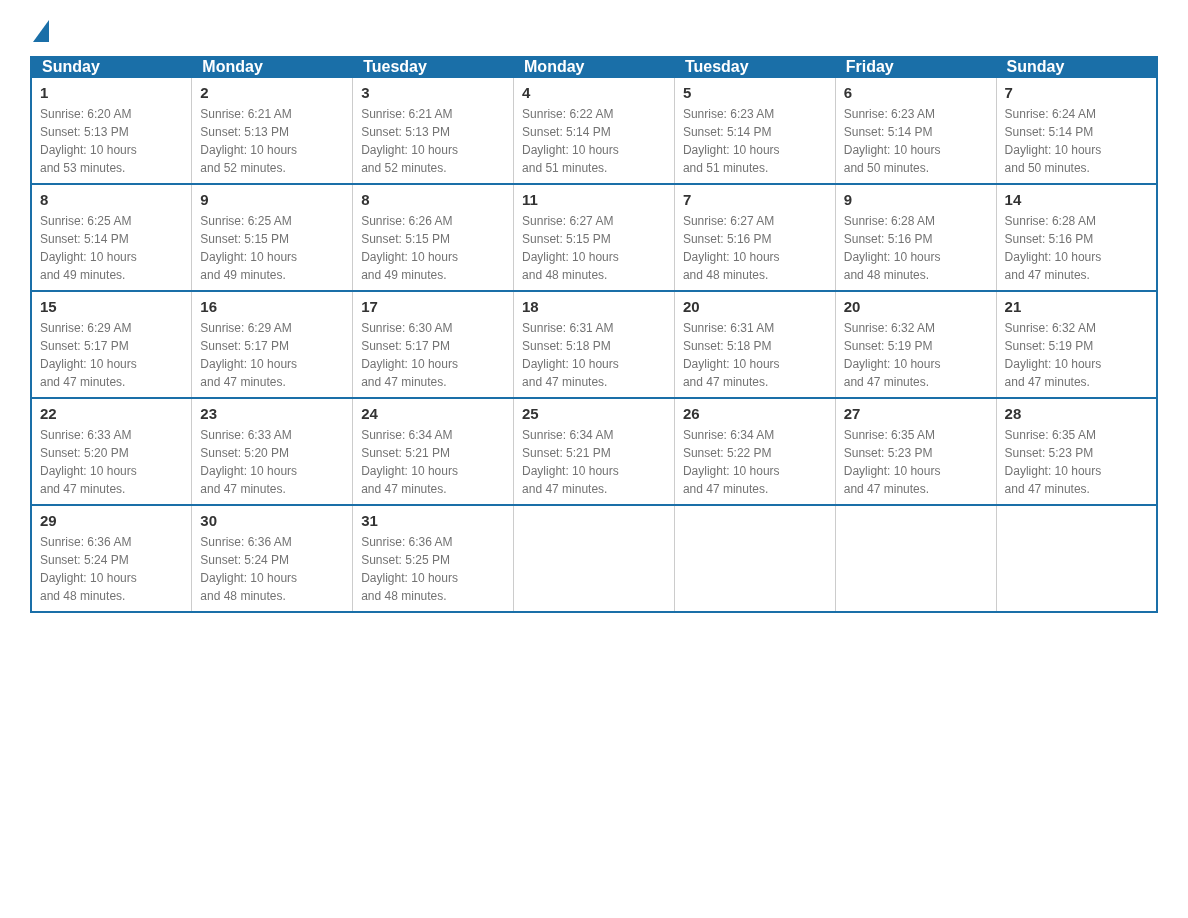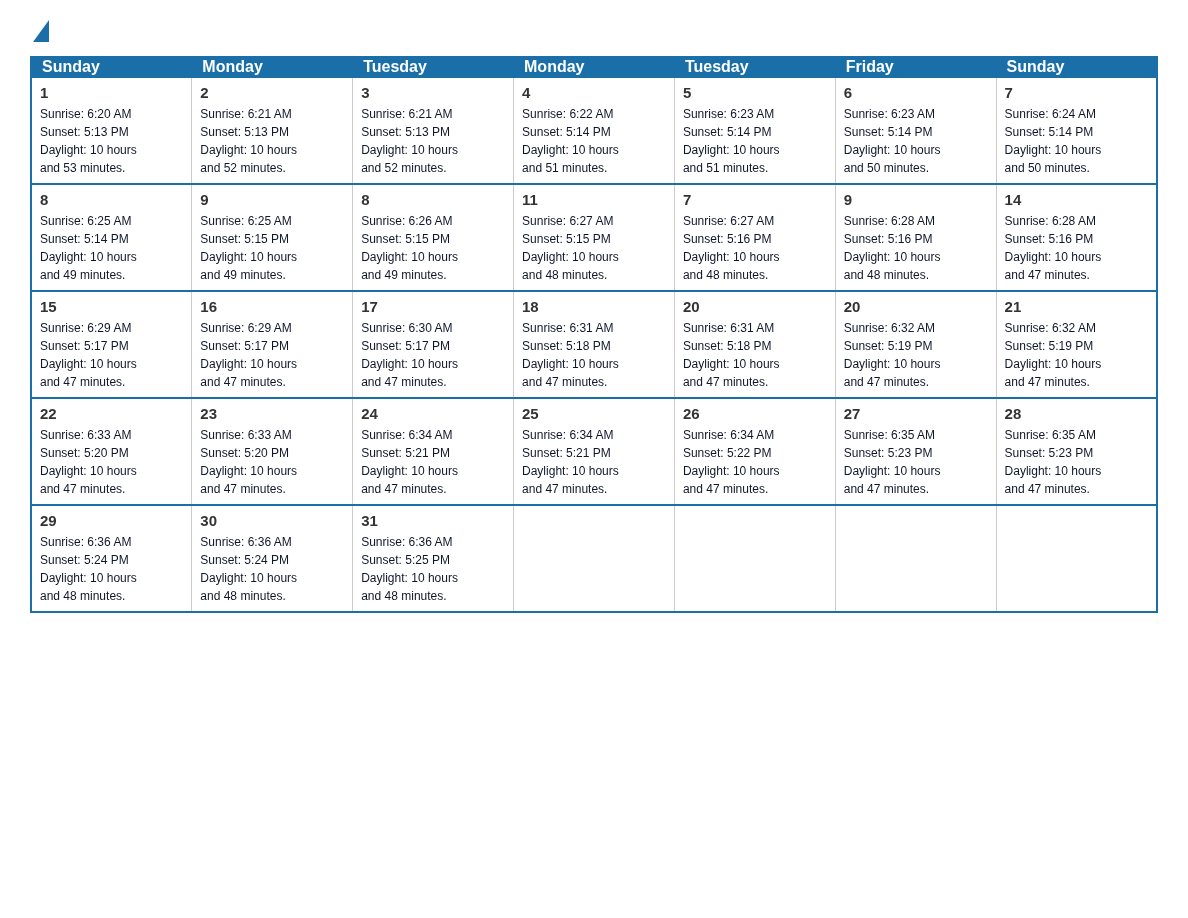--- a/index.html
+++ b/index.html
@@ -89,21 +89,21 @@
     }
     .day-number {
       font-size: 15px;
       font-weight: bold;
       display: block;
       margin-bottom: 4px;
     }
     .day-info {
       font-size: 12px;
       line-height: 1.5;
-      color: #0f172a;
+      color: #737373;
     }
     .empty-cell {
       background: #fff;
     }
   </style>
 </head>
 <body>
 
 <div class="header">
   <div class="logo">

